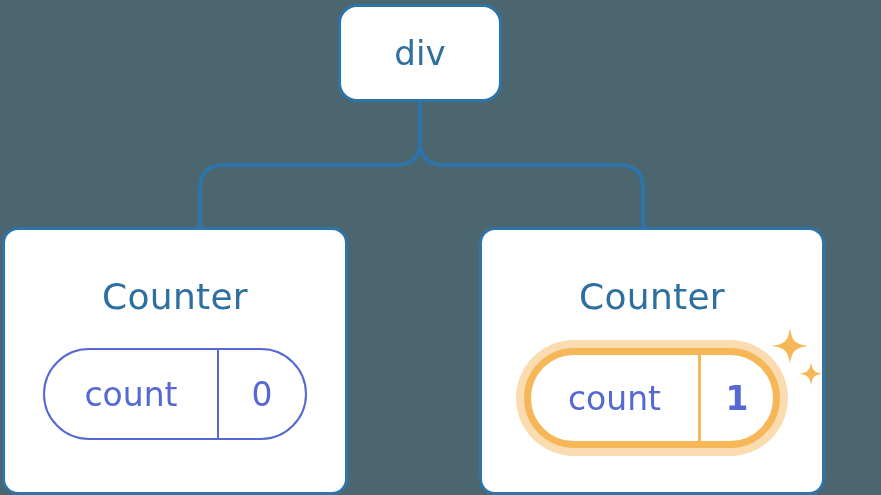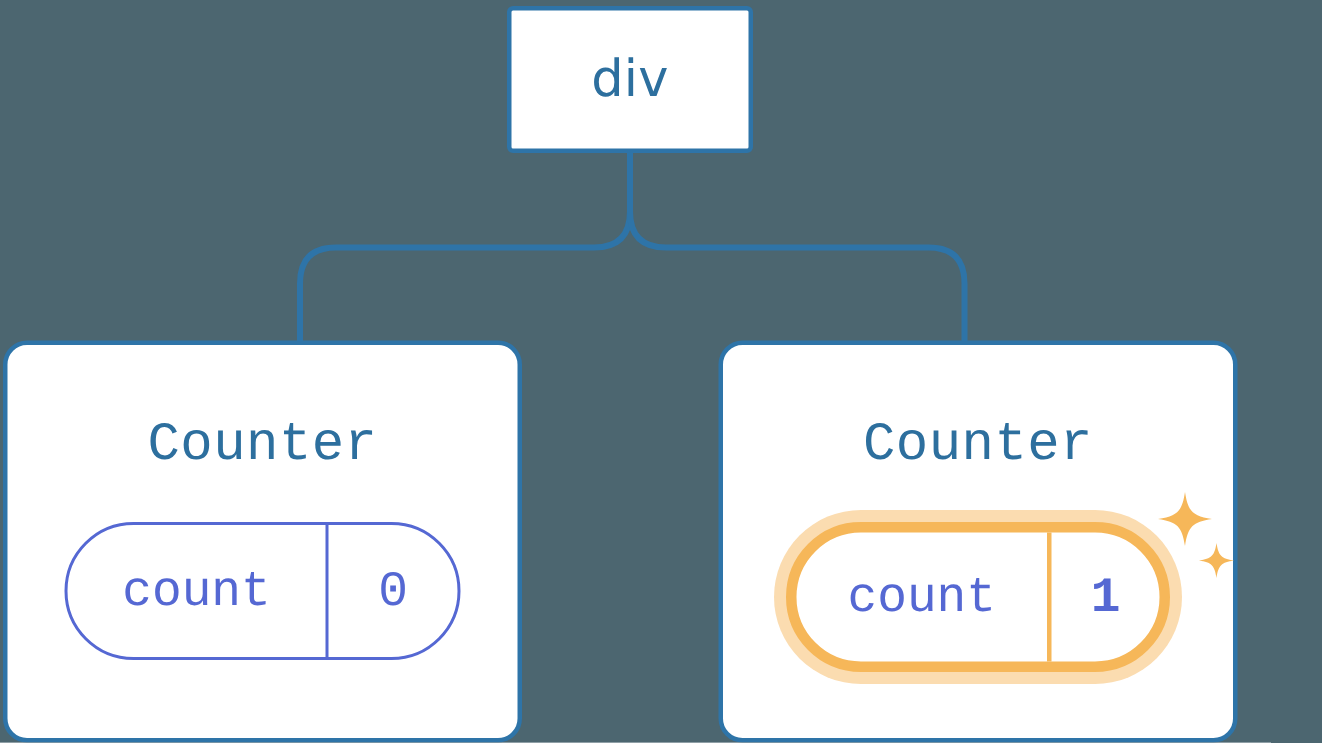--- a/index.html
+++ b/index.html
@@ -41,36 +41,35 @@
     flex-direction: column;
     align-items: center;
   }
 
   .node-root {
     left: 338px;
     top: 4px;
     width: 164px;
     height: 98px;
     justify-content: center;
-    border-radius: 4px;
+    border-radius: 19px;
   }
 
   .node-label-root {
     font-size: 34px;
     color: #2d6f9e;
     letter-spacing: 0.2px;
     line-height: 1;
   }
 
   .node-child {
     width: 346px;
     height: 268px;
     border-radius: 16px;
     top: 227px;
-    font-family: Liberation Mono, monospace;
   }
   .node-child.left  { left: 2px; }
   .node-child.right { left: 479px; }
 
   .node-title {
     font-size: 36px;
     color: #2d6f9e;
     letter-spacing: 0.3px;
     line-height: 1;
     margin-top: 49px;

